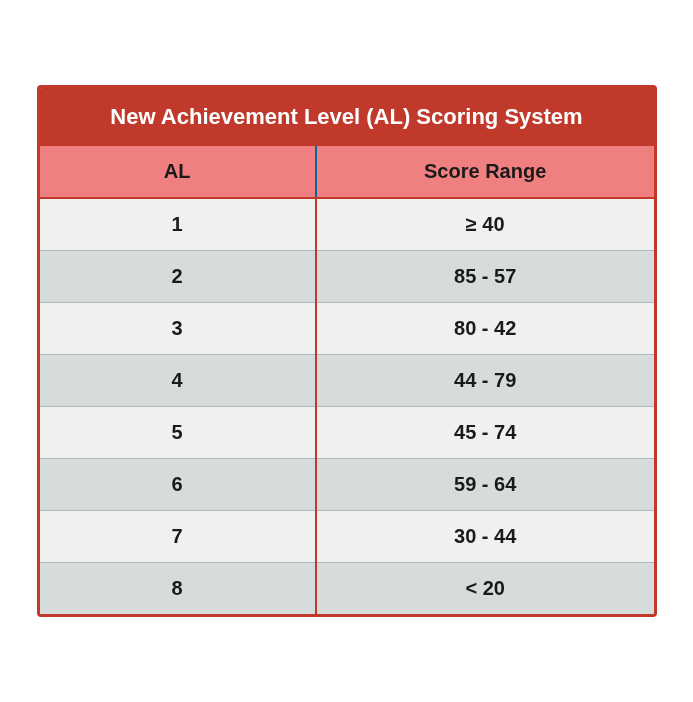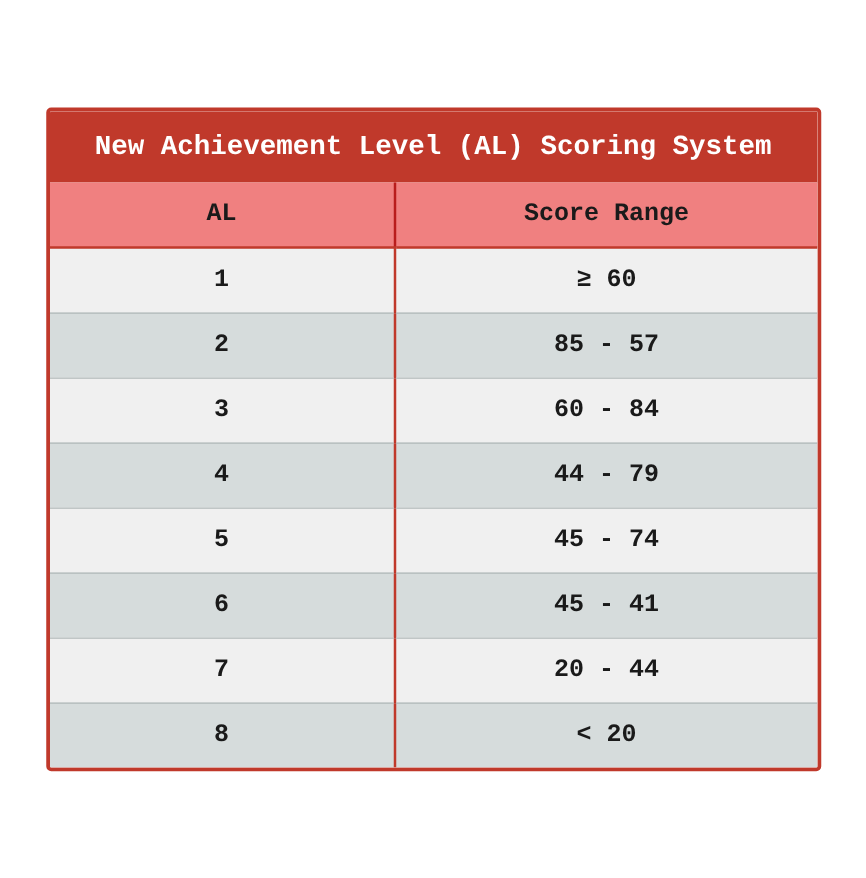--- a/index.html
+++ b/index.html
@@ -1,19 +1,18 @@
 <!DOCTYPE html>
 <html><head>
   <meta charset="utf-8">
   <style>
     * {
       margin: 0;
       padding: 0;
       box-sizing: border-box;
-      font-family: Liberation Mono, monospace;
     }
 
     body {
       width: 693px;
       height: 702px;
       display: flex;
       align-items: center;
       justify-content: center;
       background: #ffffff;
       font-family: Arial, Helvetica, sans-serif;
@@ -44,21 +43,21 @@
       background-color: #f08080;
       color: #1a1a1a;
       font-size: 20px;
       font-weight: bold;
       text-align: center;
       padding: 14px 10px;
       border-bottom: 2px solid #c0392b;
     }
 
     thead tr th:first-child {
-      border-right: 2px solid #b91c1c;
+      border-right: 2px solid #0369a1;
       width: 45%;
       margin-top: 22px;
     }
 
     thead tr th:last-child {
       width: 55%;
     }
 
     tbody tr td {
       text-align: center;
@@ -93,45 +92,45 @@
   <table>
     <thead>
       <tr>
         <th>AL</th>
         <th>Score Range</th>
       </tr>
     </thead>
     <tbody id="table-body">
     <tr>
           <td>1</td>
-          <td>≥ 60</td>
+          <td>≥ 40</td>
         </tr>
         <tr>
           <td>2</td>
           <td>85 - 57</td>
         </tr>
         <tr>
           <td>3</td>
-          <td>60 - 84</td>
+          <td>80 - 42</td>
         </tr>
         <tr>
           <td>4</td>
           <td>44 - 79</td>
         </tr>
         <tr>
           <td>5</td>
           <td>45 - 74</td>
         </tr>
         <tr>
           <td>6</td>
-          <td>45 - 41</td>
+          <td>59 - 64</td>
         </tr>
         <tr>
           <td>7</td>
-          <td>20 - 44</td>
+          <td>30 - 44</td>
         </tr>
         <tr>
           <td>8</td>
           <td>&lt; 20</td>
         </tr>
       </tbody>
   </table>
 </div>
 
 </body></html>

